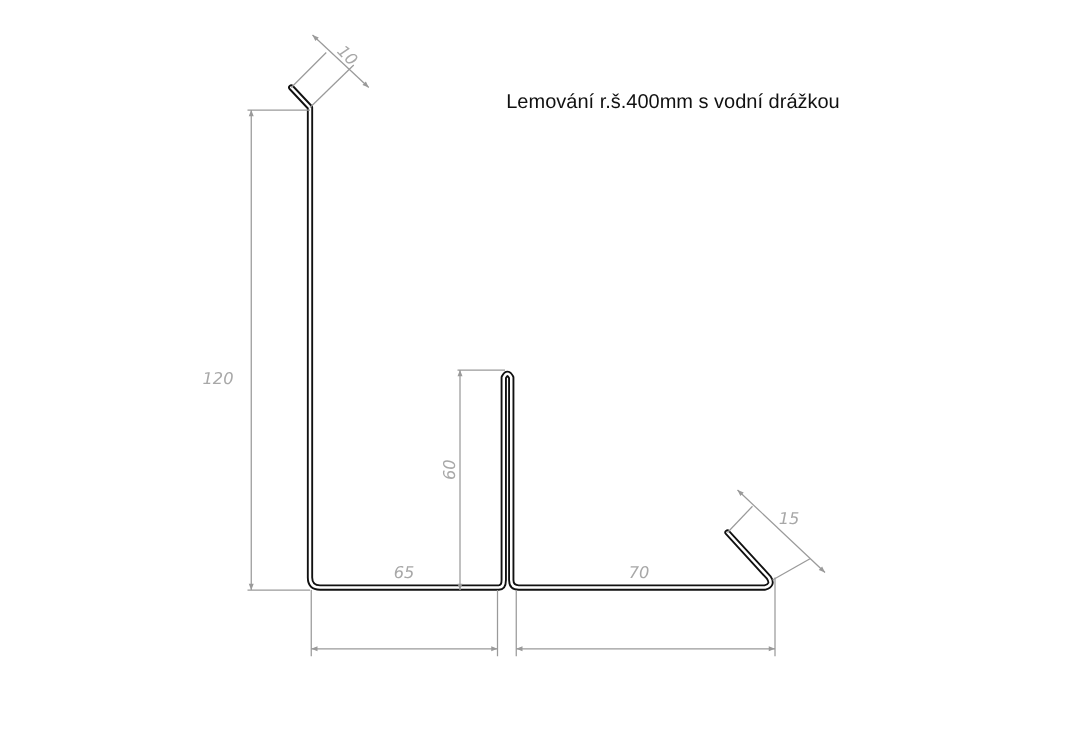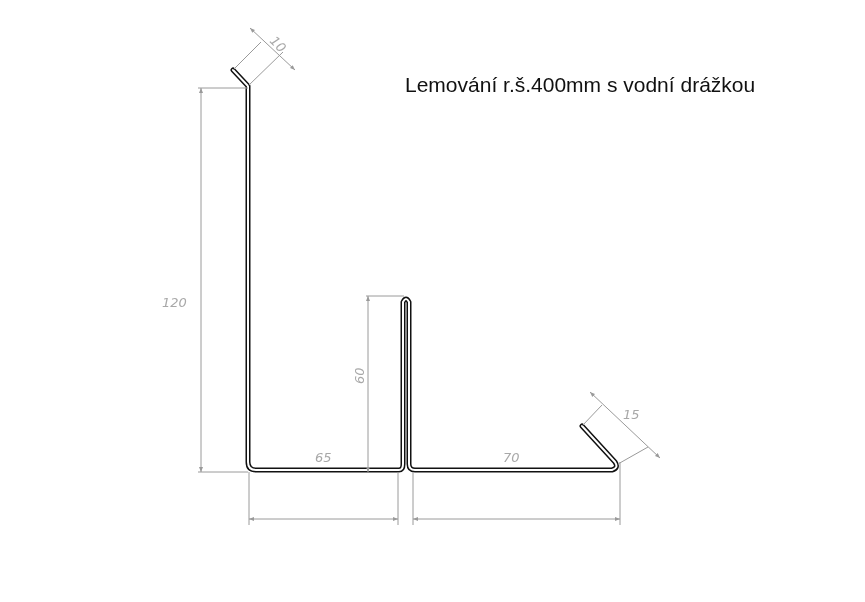--- a/index.html
+++ b/index.html
@@ -1,19 +1,19 @@
 <!DOCTYPE html>
 <html><head>
   <meta charset="utf-8">
   <style>
     html, body { margin: 0; padding: 0; background: #ffffff; }
     body { width: 865px; height: 602px; position: relative; overflow: hidden; }
     .title {
       position: absolute; left: 405px; top: 73px;
-      font-family: "Liberation Sans", sans-serif; font-size: 21px; color: #111111;
+      font-family: "Liberation Sans", sans-serif; font-size: 16px; color: #111111;
       letter-spacing: 0px; white-space: nowrap;
     }
     svg { position: absolute; left: 0; top: 0; }
     .dimtext {
       font-family: "DejaVu Sans", sans-serif; font-style: italic; font-size: 13px; fill: #a8a8a8;
     }
   </style>
 </head>
 <body>
 

